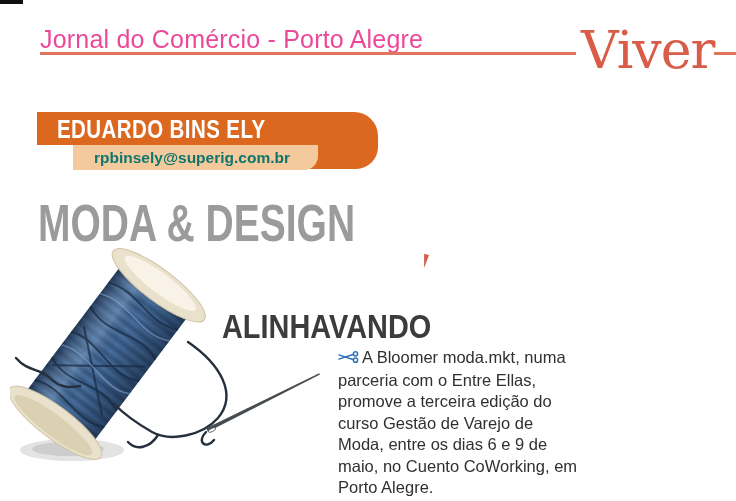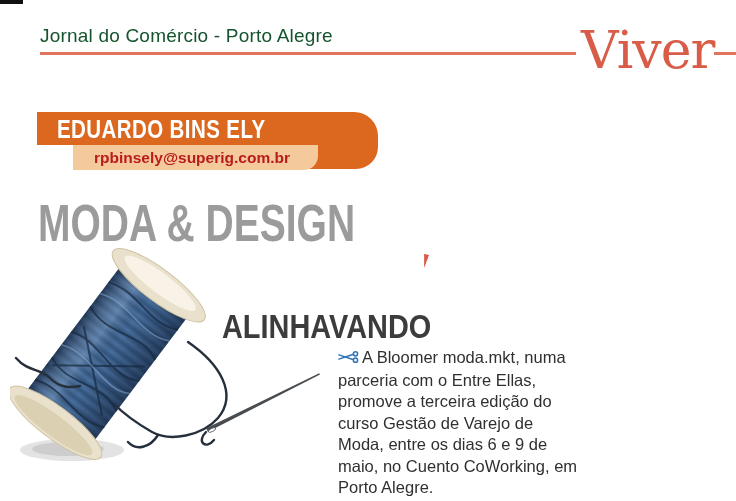--- a/index.html
+++ b/index.html
@@ -3,37 +3,37 @@
 <meta charset="utf-8">
 <style>
   html,body{margin:0;padding:0;background:#f4f4f4;}
   #page{position:relative;width:736px;height:501px;background:#ffffff;overflow:hidden;
         font-family:"Liberation Sans",sans-serif;}
 
   .abs{position:absolute;}
 
   
   #top-strip{left:0;top:0;width:23px;height:4px;background:#101010;}
-  #publication{left:40px;top:25px;font-size:19px;color:#14532d;letter-spacing:.2px;}
+  #publication{left:40px;top:25px;font-size:25px;color:#ec4899;letter-spacing:.2px;}
   #rule-main{left:40px;top:52px;width:536px;height:3px;background:#e0745e;}
   #rule-dash{left:714px;top:52px;width:22px;height:3px;background:#e0745e;}
   #section-title{left:581px;top:24px;font-family:"DejaVu Serif","Liberation Serif",serif;
                  font-weight:normal;font-size:52px;line-height:1;color:#d85c47;letter-spacing:-1px;}
 
   
   #byline-bar{left:37px;top:112px;width:283px;height:33px;background:#dc671e;}
   #byline-bar-end{left:300px;top:112px;width:78px;height:57px;background:#dc671e;
                   border-top-right-radius:24px;border-bottom-right-radius:22px;}
   #email-bar{left:73px;top:145px;width:245px;height:25px;background:#f4c99c;
              border-bottom-right-radius:14px;z-index:2;}
   #author-name{left:57px;top:112px;height:33px;line-height:34px;color:#ffffff;
                font-weight:bold;font-size:25px;letter-spacing:.5px;
                transform:scaleX(.82);transform-origin:0 50%;white-space:nowrap;z-index:3;}
   #author-email{left:94px;top:145px;height:25px;line-height:26px;font-weight:bold;
-                font-size:15.5px;color:#b91c1c;z-index:3;white-space:nowrap;}
+                font-size:15.5px;color:#0f766e;z-index:3;white-space:nowrap;}
 
   
   #column-title{left:38px;top:197px;font-weight:bold;font-size:52px;line-height:1;
                 color:#9b9b9b;transform:scaleX(.75);transform-origin:0 0;white-space:nowrap;}
 
   
   #red-tick{left:422px;top:254px;width:6px;height:14px;background:#d85c47;
             clip-path:polygon(15% 0,100% 0,55% 100%);transform:rotate(10deg);}
 
   

